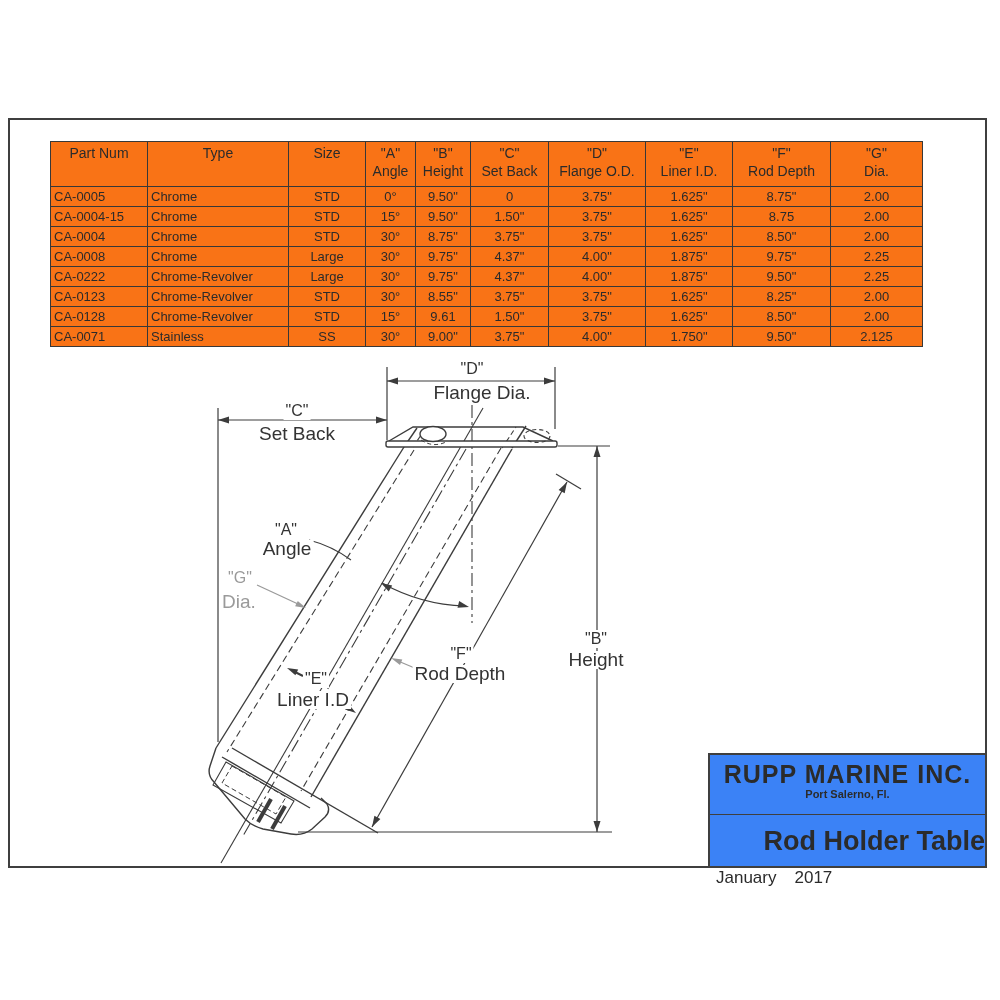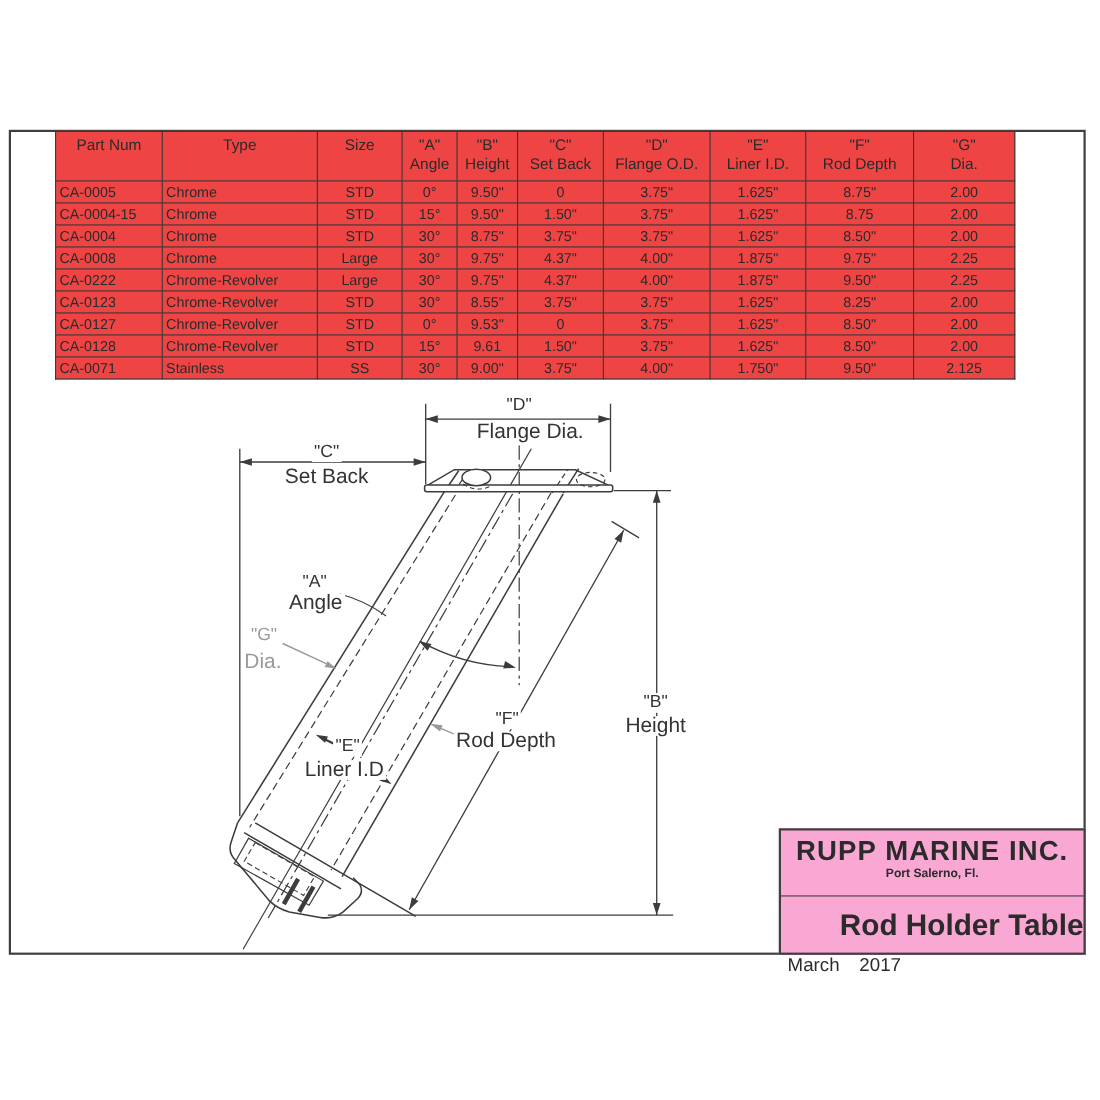--- a/index.html
+++ b/index.html
@@ -1,30 +1,30 @@
 <!DOCTYPE html>
 <html><head>
 <meta charset="utf-8">
 <style>
   html,body{margin:0;padding:0;background:#fff;}
   body{width:1000px;height:1000px;position:relative;font-family:"Liberation Sans",sans-serif;color:#2b2b2b;overflow:hidden;}
   .page-border{position:absolute;left:8px;top:118px;width:975px;height:746px;border:2px solid #3f3f3f;}
   svg.drawing{position:absolute;left:0;top:0;width:1000px;height:1000px;}
   
-  table.spec{position:absolute;left:50px;top:119px;border-collapse:collapse;table-layout:fixed;background:#ef4444;}
+  table.spec{position:absolute;left:50px;top:141px;border-collapse:collapse;table-layout:fixed;background:#f97316;}
   table.spec th,table.spec td{border:1.4px solid #383838;font-weight:normal;white-space:nowrap;overflow:hidden;}
   table.spec th{vertical-align:top;text-align:center;font-size:14px;padding:2px 0 0 0;height:42px;line-height:18px;}
   table.spec td{font-size:13px;height:19px;padding:0;text-align:center;}
   table.spec td.al{text-align:left;padding-left:3px;}
   
   .dlab{position:absolute;transform:translate(-50%,-50%);background:#fff;font-size:19px;line-height:18px;white-space:nowrap;padding:0 2px;color:#333;}
   .dlab.ref{font-size:16px;}
   .dlab.gray{color:#9a9a9a;}
   
-  .tblock{position:absolute;left:708px;top:753px;width:275px;height:111px;border:2px solid #3f3f3f;background:#f9a8d4;}
+  .tblock{position:absolute;left:708px;top:753px;width:275px;height:111px;border:2px solid #3f3f3f;background:#3b82f6;}
   .tblock .sec1{height:54px;border-bottom:1.6px solid #3f3f3f;text-align:center;}
   .company{font-size:25px;font-weight:bold;letter-spacing:1px;margin-top:5px;}
   .location{font-size:11px;font-weight:bold;margin-top:-1px;}
   .doc-title{font-size:27px;font-weight:bold;text-align:right;line-height:52px;}
   .date-line{position:absolute;left:716px;top:868px;font-size:17px;color:#2b2b2b;display:flex;gap:18px;}
 </style>
 </head>
 <body>
 
 <div class="page-border"></div>
@@ -252,32 +252,20 @@
         <td>STD</td>
         <td>30°</td>
         <td>8.55"</td>
         <td>3.75"</td>
         <td>3.75"</td>
         <td>1.625"</td>
         <td>8.25"</td>
         <td>2.00</td>
       </tr>
       <tr>
-        <td class="al">CA-0127</td>
-        <td class="al">Chrome-Revolver</td>
-        <td>STD</td>
-        <td>0°</td>
-        <td>9.53"</td>
-        <td>0</td>
-        <td>3.75"</td>
-        <td>1.625"</td>
-        <td>8.50"</td>
-        <td>2.00</td>
-      </tr>
-      <tr>
         <td class="al">CA-0128</td>
         <td class="al">Chrome-Revolver</td>
         <td>STD</td>
         <td>15°</td>
         <td>9.61</td>
         <td>1.50"</td>
         <td>3.75"</td>
         <td>1.625"</td>
         <td>8.50"</td>
         <td>2.00</td>
@@ -298,15 +286,15 @@
 </table>
 
 <div class="tblock">
   <div class="sec1">
     <div class="company">RUPP MARINE INC.</div>
     <div class="location">Port Salerno, Fl.</div>
   </div>
   <div class="doc-title">Rod Holder Table</div>
 </div>
 <div class="date-line">
-  <span>March</span>
+  <span>January</span>
   <span>2017</span>
 </div>
 
 </body></html>

